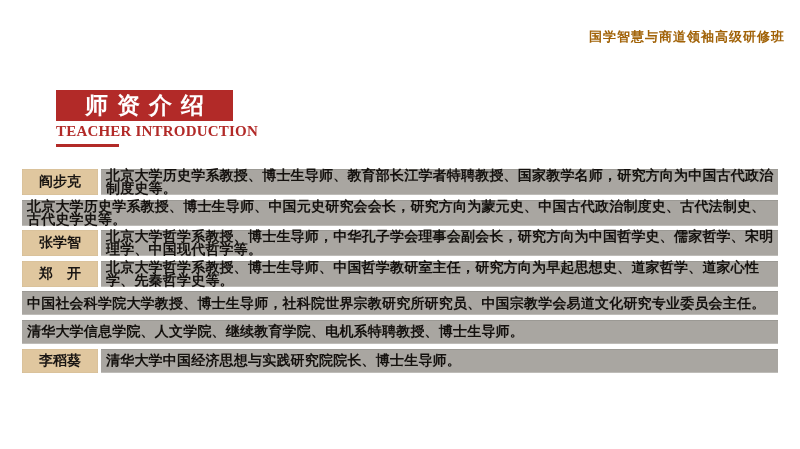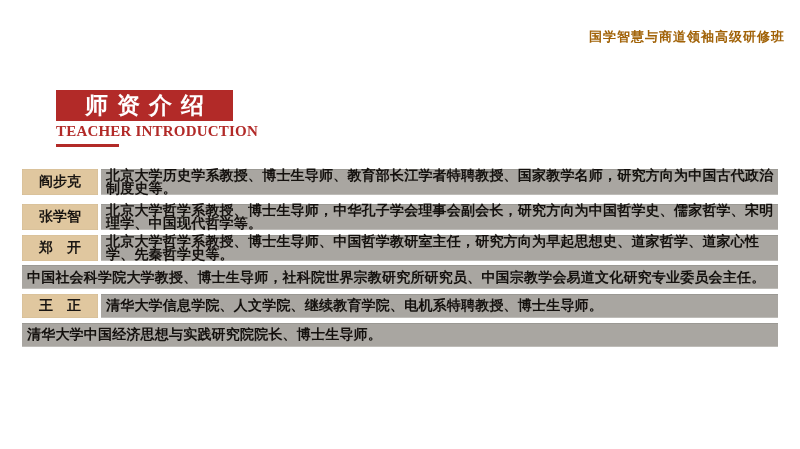--- a/index.html
+++ b/index.html
@@ -89,40 +89,41 @@
 
   <div class="teacher-table">
 
     <div class="t-row">
       <div class="name-cell">阎步克</div>
       <div class="desc-cell">北京大学历史学系教授、博士生导师、教育部长江学者特聘教授、国家教学名师，研究方向为中国古代政治制度史等。</div>
     </div>
 
 
     <div class="t-row">
+      <div class="desc-cell">北京大学历史学系教授、博士生导师、中国元史研究会会长，研究方向为蒙元史、中国古代政治制度史、古代法制史、古代史学史等。</div>
     </div>
 
     <div class="t-row">
       <div class="name-cell">张学智</div>
       <div class="desc-cell">北京大学哲学系教授、博士生导师，中华孔子学会理事会副会长，研究方向为中国哲学史、儒家哲学、宋明理学、中国现代哲学等。</div>
     </div>
 
     <div class="t-row">
       <div class="name-cell">郑　开</div>
       <div class="desc-cell">北京大学哲学系教授、博士生导师、中国哲学教研室主任，研究方向为早起思想史、道家哲学、道家心性学、先秦哲学史等。</div>
     </div>
 
     <div class="t-row">
       <div class="desc-cell">中国社会科学院大学教授、博士生导师，社科院世界宗教研究所研究员、中国宗教学会易道文化研究专业委员会主任。</div>
     </div>
 
     <div class="t-row">
-      <div class="name-cell">王　正</div>
       <div class="desc-cell">清华大学信息学院、人文学院、继续教育学院、电机系特聘教授、博士生导师。</div>
     </div>
 
     <div class="t-row">
+      <div class="name-cell">李稻葵</div>
       <div class="desc-cell">清华大学中国经济思想与实践研究院院长、博士生导师。</div>
     </div>
 
 
   </div>
 </div>
 
 </body></html>

